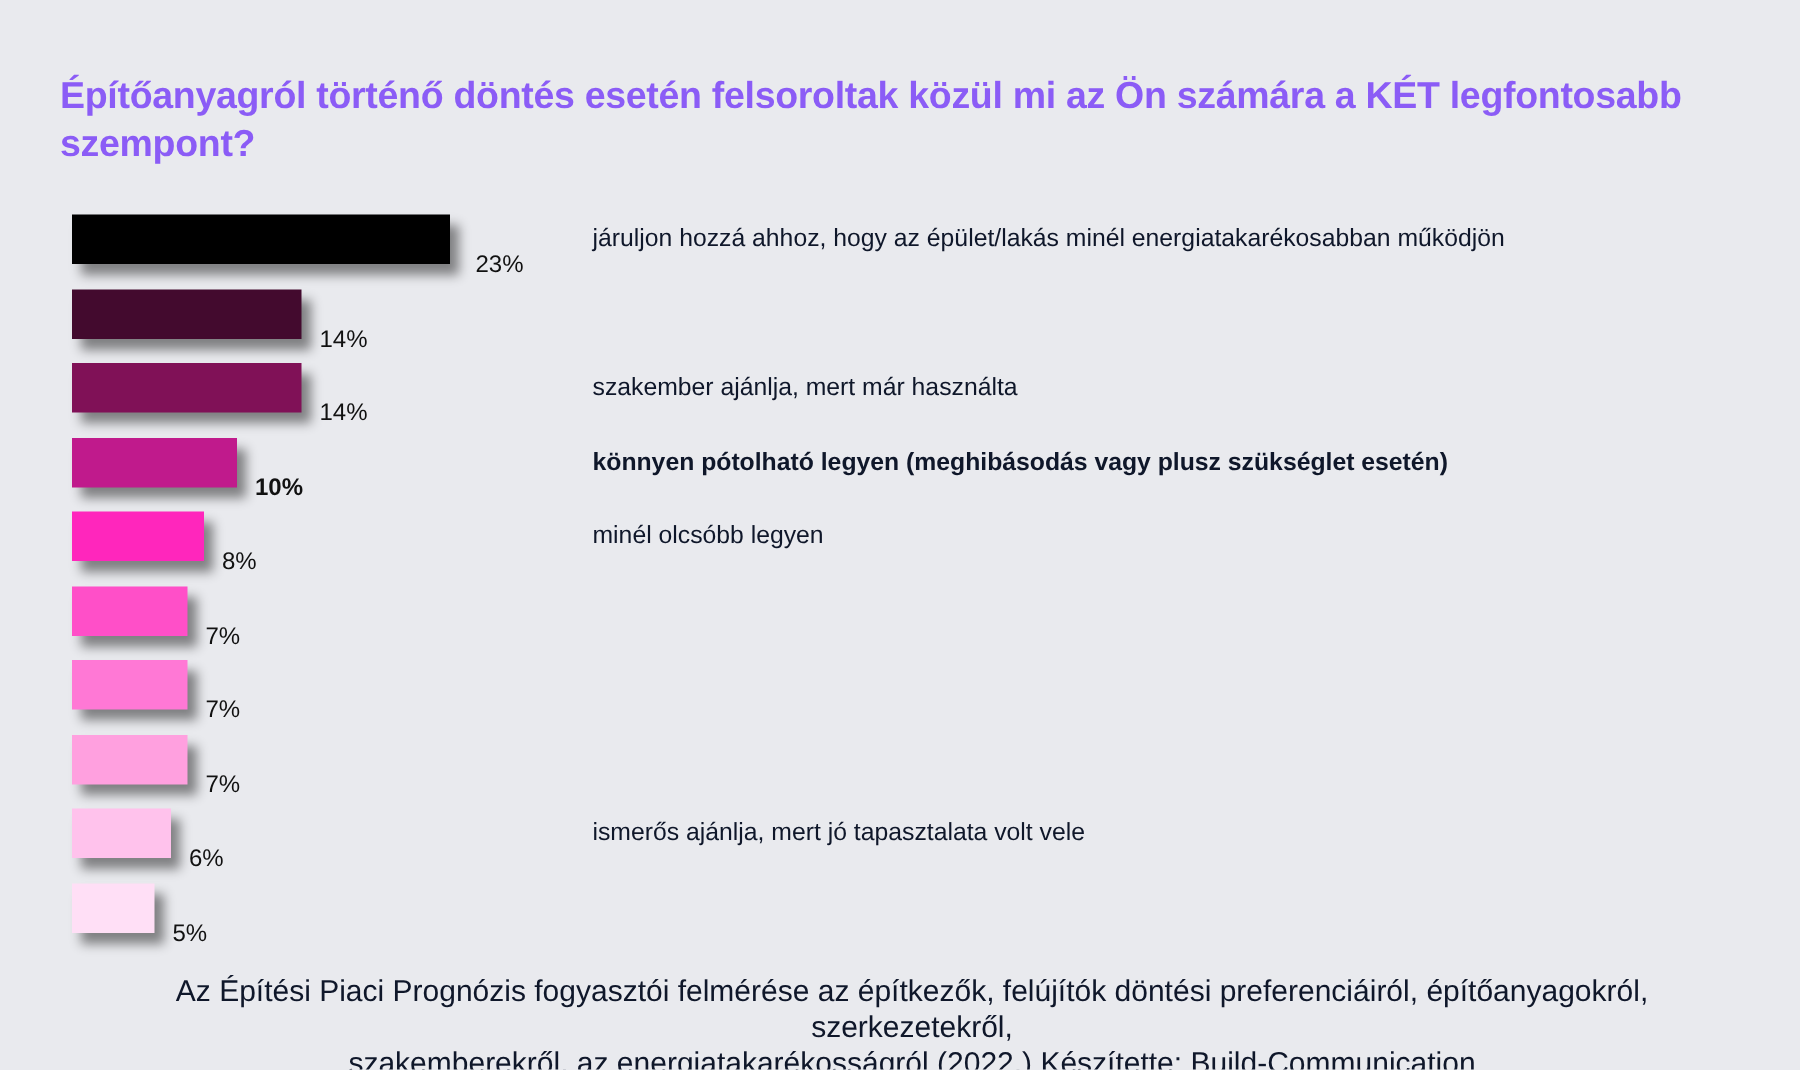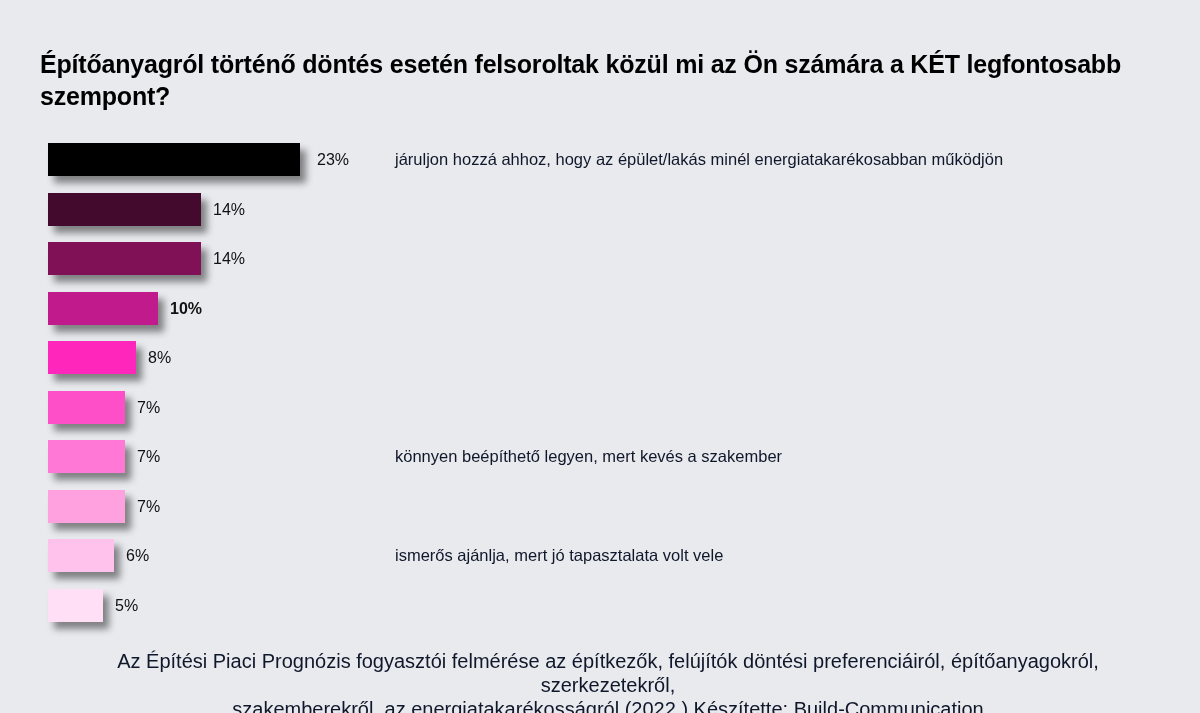--- a/index.html
+++ b/index.html
@@ -8,31 +8,31 @@
     background: #e9eaee;
     font-family: "Liberation Sans", "DejaVu Sans", sans-serif;
     color: #111;
     position: relative;
     overflow: hidden;
   }
   .title {
     position: absolute; left: 40px; top: 48px;
     width: 1100px;
     font-size: 25px; font-weight: bold; line-height: 32px;
-    color: #000000;
+    color: #8b5cf6;
     letter-spacing: -0.2px;
   }
   .chart { position: absolute; left: 0; top: 0; width: 1200px; height: 640px; }
   .row { position: absolute; left: 0; width: 1200px; height: 34px; }
   .bar {
     position: absolute; left: 48px; top: 0; height: 33px;
     box-shadow: 6px 7px 7px rgba(0,0,0,0.45);
   }
   .val {
-    position: absolute; top: 0; height: 33px; line-height: 33px;
+    position: absolute; top: 17px; height: 33px; line-height: 33px;
     font-size: 16px; color: #111;
   }
   .label {
     position: absolute; left: 395px; top: 0; height: 33px; line-height: 33px;
     font-size: 16.5px; color: #0f172a; white-space: nowrap;
   }
   .footer {
     position: absolute; left: 48px; top: 649px; width: 1120px;
     font-size: 20px; line-height: 24px; color: #0f172a; text-align: center;
   }
@@ -48,37 +48,39 @@
       <div class="val" style="left: 317px;">23%</div>
       <div class="label">járuljon hozzá ahhoz, hogy az épület/lakás minél energiatakarékosabban működjön</div>
     </div>
     <div class="row" style="top: 193px;">
       <div class="bar" style="width: 153px; background: rgb(67, 10, 46);"></div>
       <div class="val" style="left: 213px;">14%</div>
     </div>
     <div class="row" style="top: 242px;">
       <div class="bar" style="width: 153px; background: rgb(128, 17, 87);"></div>
       <div class="val" style="left: 213px;">14%</div>
+      <div class="label">szakember ajánlja, mert már használta</div>
     </div>
     <div class="row" style="top: 292px; font-weight: bold;">
       <div class="bar" style="width: 110px; background: rgb(192, 26, 140);"></div>
       <div class="val" style="left: 170px;">10%</div>
+      <div class="label">könnyen pótolható legyen (meghibásodás vagy plusz szükséglet esetén)</div>
     </div>
     <div class="row" style="top: 341px;">
       <div class="bar" style="width: 88px; background: rgb(255, 38, 188);"></div>
       <div class="val" style="left: 148px;">8%</div>
+      <div class="label">minél olcsóbb legyen</div>
     </div>
     <div class="row" style="top: 391px;">
       <div class="bar" style="width: 77px; background: rgb(255, 79, 200);"></div>
       <div class="val" style="left: 137px;">7%</div>
     </div>
     <div class="row" style="top: 440px;">
       <div class="bar" style="width: 77px; background: rgb(255, 120, 213);"></div>
       <div class="val" style="left: 137px;">7%</div>
-      <div class="label">könnyen beépíthető legyen, mert kevés a szakember</div>
     </div>
     <div class="row" style="top: 490px;">
       <div class="bar" style="width: 77px; background: rgb(255, 160, 223);"></div>
       <div class="val" style="left: 137px;">7%</div>
     </div>
     <div class="row" style="top: 539px;">
       <div class="bar" style="width: 66px; background: rgb(255, 194, 236);"></div>
       <div class="val" style="left: 126px;">6%</div>
       <div class="label">ismerős ajánlja, mert jó tapasztalata volt vele</div>
     </div>

